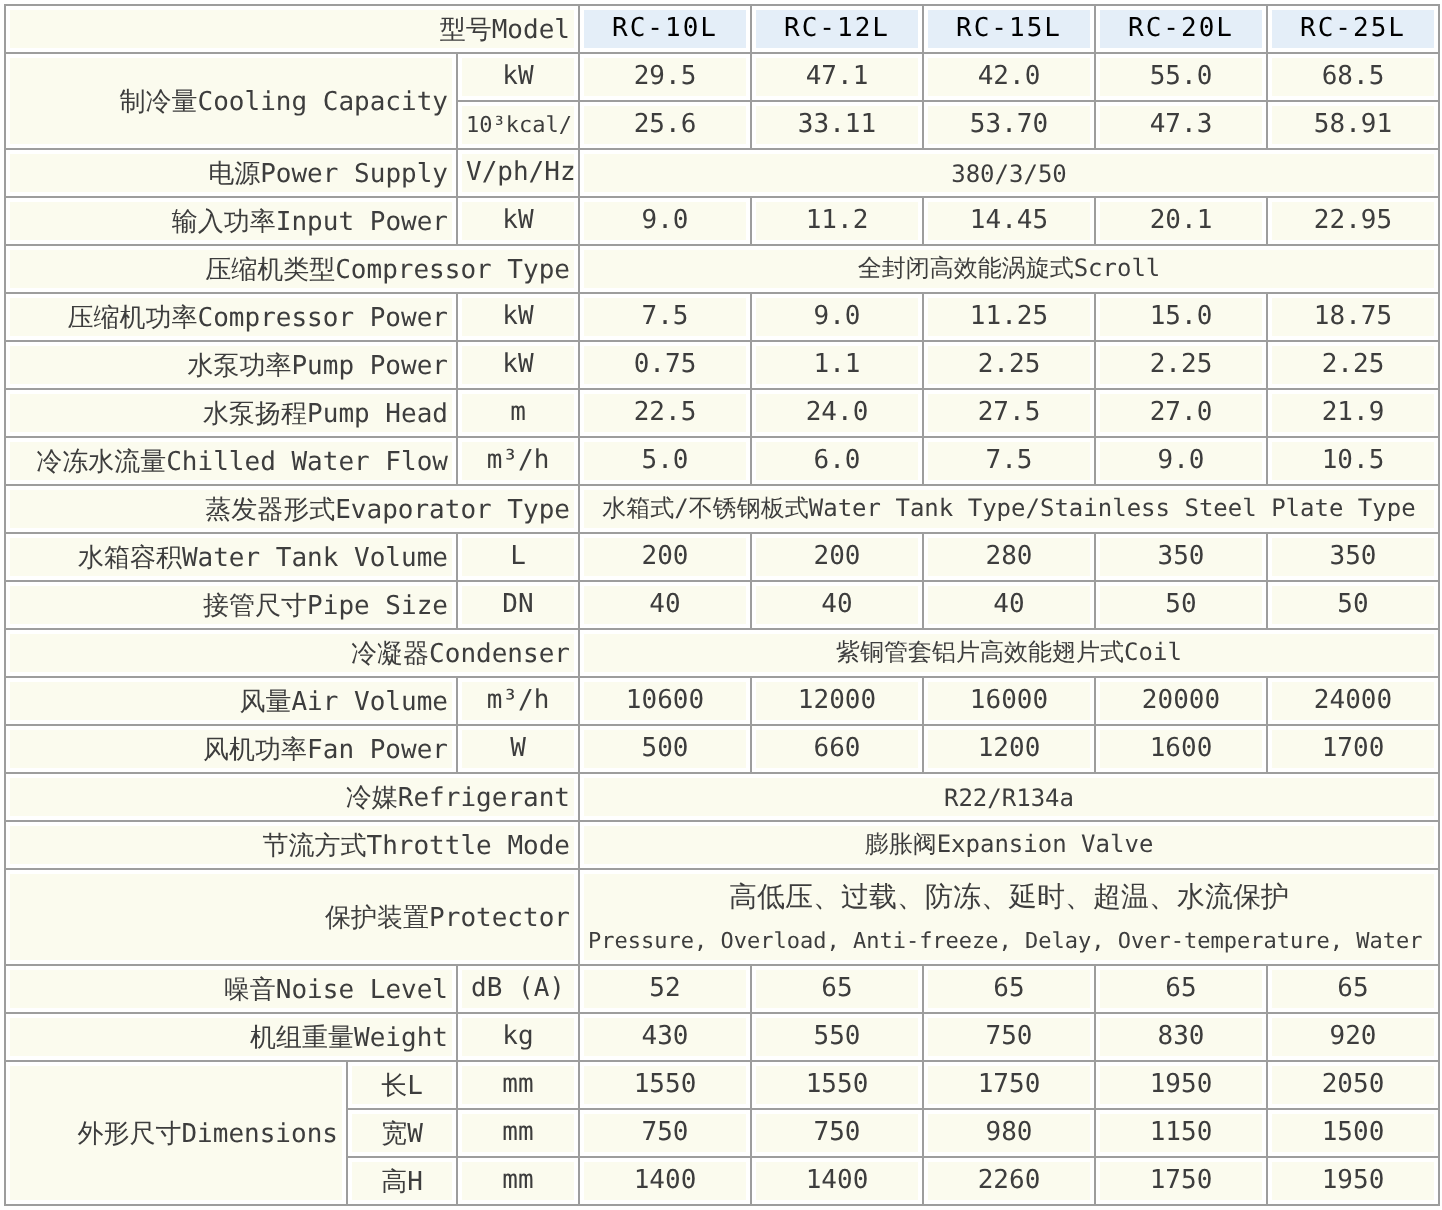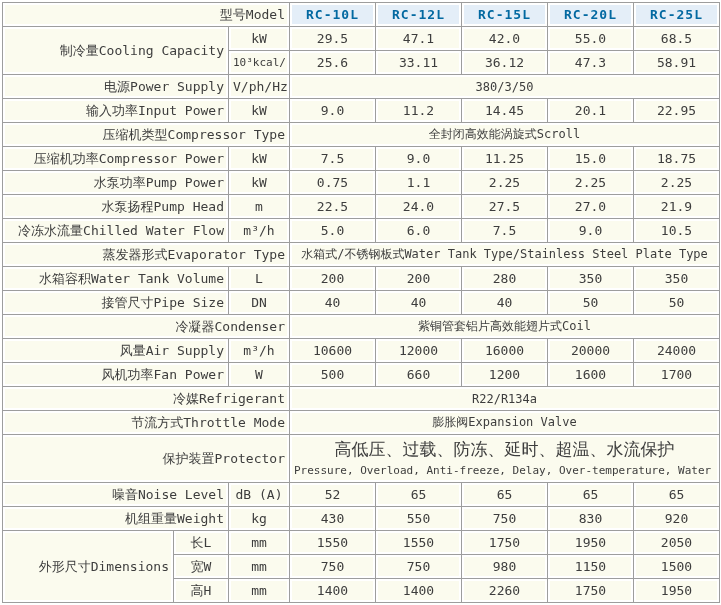--- a/index.html
+++ b/index.html
@@ -18,24 +18,24 @@
     background: #fbfbee;            
     border: 2px solid #ffffff;      
     font-size: 13px;
     color: #3d3d3d;
     text-align: center;
     vertical-align: middle;
     white-space: nowrap;
     overflow: hidden;
   }
   td.label { text-align: right; padding-left: 6px; }
-  td.model { background: #e4eef8; font-weight: bold; color: #0369a1; letter-spacing: 1px; }
+  td.model { background: #e4eef8; font-weight: normal; color: #000000; letter-spacing: 1px; }
   td.span-val { font-size: 12px; margin-top: 44px; }
   td.prot { height: 47px; }
-  .prot-cn { font-size: 17px; line-height: 23px; }
+  .prot-cn { font-size: 14px; line-height: 23px; }
   .prot-en { font-size: 11px; line-height: 19px; }
 </style>
 </head>
 <body>
 
 <table class="spec">
   <colgroup>
     <col style="width:170px">
       <col style="width:54px">
       <col style="width:60px">
@@ -62,21 +62,21 @@
     <td>29.5</td>
     <td>47.1</td>
     <td>42.0</td>
     <td>55.0</td>
     <td>68.5</td>
   </tr>
   <tr>
     <td style="font-size:11px">10³kcal/h</td>
     <td>25.6</td>
     <td>33.11</td>
-    <td>36.12</td>
+    <td>53.70</td>
     <td>47.3</td>
     <td>58.91</td>
   </tr>
 
   <tr>
     <td colspan="2" class="label">电源Power Supply</td>
     <td>V/ph/Hz</td>
     <td colspan="5" class="span-val">380/3/50</td>
   </tr>
 
@@ -159,21 +159,21 @@
     <td>50</td>
     <td>50</td>
   </tr>
 
   <tr>
     <td colspan="3" class="label">冷凝器Condenser</td>
     <td colspan="5" class="span-val">紫铜管套铝片高效能翅片式Coil</td>
   </tr>
 
   <tr>
-    <td colspan="2" class="label">风量Air Supply</td>
+    <td colspan="2" class="label">风量Air Volume</td>
     <td>m³/h</td>
     <td>10600</td>
     <td>12000</td>
     <td>16000</td>
     <td>20000</td>
     <td>24000</td>
   </tr>
 
   <tr>
     <td colspan="2" class="label">风机功率Fan Power</td>

